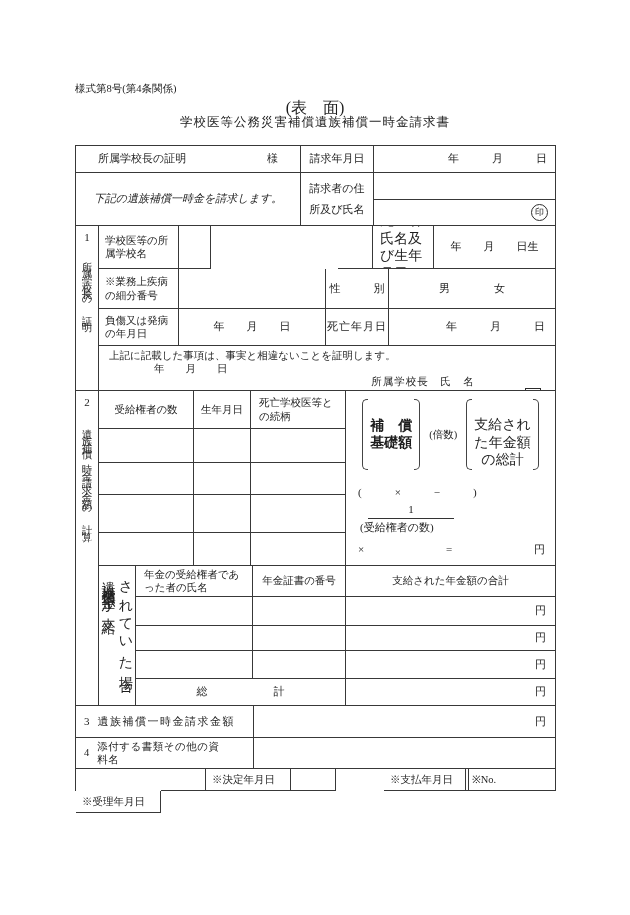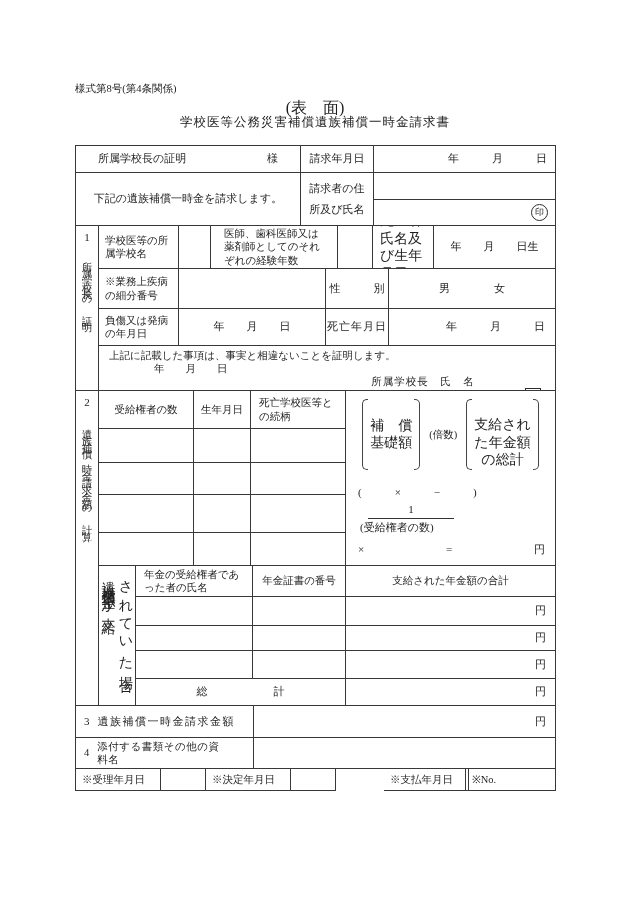--- a/index.html
+++ b/index.html
@@ -54,35 +54,34 @@
 
 <div class="tbl">
 
   <div class="cell sb" style="left:0; top:0; width:225px; height:27px; padding:0 22px;">
     <span>所属学校長の証明</span>
     <span>様</span>
   </div>
   <div class="cell c" style="left:225px; top:0; width:73px; height:27px;">請求年月日</div>
   <div class="cell r" style="left:298px; top:0; width:182px; height:27px; padding-right:8px;">年　　　月　　　日</div>
 
-  <div class="cell c" style="left:0; top:27px; width:225px; height:53px;">下記の遺族補償一時金を請求します。</div>
+  <div class="cell c" style="left:0; top:27px; width:225px; height:53px;font-style:italic;">下記の遺族補償一時金を請求します。</div>
   <div class="cell c" style="left:225px; top:27px; width:73px; height:53px; padding:0 8px; line-height:1.9;">請求者の住所及び氏名</div>
   <div class="cell" style="left:298px; top:27px; width:182px; height:27px;"></div>
   <div class="cell r" style="left:298px; top:54px; width:182px; height:26px; padding-right:7px;">
     <span class="seal-circle">印</span>
   </div>
 
   <div class="cell numcol" style="left:0; top:80px; width:23px; height:165px;">
     <span>1</span>
     <span class="vtext small" style="margin-top:8px; letter-spacing:7px;">所属学校長の証明</span>
   </div>
 
   <div class="cell l small" style="left:23px; top:80px; width:80px; height:43px; padding:0 6px;">学校医等の所属学校名</div>
   <div class="cell" style="left:103px; top:80px; width:32px; height:43px;"></div>
-  <div class="cell l small" style="left:135px; top:80px; width:127px; height:43px; padding:0 13px;">医師、歯科医師又は薬剤師としてのそれぞれの経験年数</div>
   <div class="cell" style="left:262px; top:80px; width:35px; height:43px;"></div>
   <div class="cell l tiny" style="left:297px; top:80px; width:61px; height:43px; padding:0 7px;">死亡者氏名及び生年月日</div>
   <div class="cell c" style="left:358px; top:80px; width:122px; height:43px;">年　　月　　日生</div>
 
   <div class="cell l small" style="left:23px; top:123px; width:80px; height:40px; padding:0 6px;">※業務上疾病の細分番号</div>
   <div class="cell" style="left:103px; top:123px; width:147px; height:40px;"></div>
   <div class="cell c" style="left:250px; top:123px; width:63px; height:40px;">性　　　別</div>
   <div class="cell c" style="left:313px; top:123px; width:167px; height:40px;">男　　　　女</div>
 
   <div class="cell l small" style="left:23px; top:163px; width:80px; height:37px; padding:0 6px;">負傷又は発病の年月日</div>
@@ -116,21 +115,21 @@
   <div class="cell" style="left:175px; top:317px; width:95px; height:32px;"></div>
   <div class="cell" style="left:23px;  top:349px; width:95px; height:38px;"></div>
   <div class="cell" style="left:118px; top:349px; width:57px; height:38px;"></div>
   <div class="cell" style="left:175px; top:349px; width:95px; height:38px;"></div>
   <div class="cell" style="left:23px;  top:387px; width:95px; height:33px;"></div>
   <div class="cell" style="left:118px; top:387px; width:57px; height:33px;"></div>
   <div class="cell" style="left:175px; top:387px; width:95px; height:33px;"></div>
 
   <div class="cell" style="left:270px; top:245px; width:210px; height:175px; padding:8px 8px 0 8px;">
     <div style="display:flex; align-items:stretch; justify-content:center; gap:9px;">
-      <div style="display:flex; align-items:stretch;">
+      <div style="display:flex; align-items:stretch;font-weight:bold;">
         <span class="brk brk-l"></span>
         <span class="pre tiny c" style="padding:1px 2px;">補　償
 基礎額</span>
         <span class="brk brk-r"></span>
       </div>
       <span class="small" style="align-self:center;">(倍数)</span>
       <div style="display:flex; align-items:stretch;">
         <span class="brk brk-l"></span>
         <span class="pre tiny c" style="padding:1px 2px;margin-top:16px;">支給され
 た年金額
@@ -176,21 +175,21 @@
     <span style="letter-spacing:1.5px;">遺族補償一時金請求金額</span>
   </div>
   <div class="cell r" style="left:178px; top:560px; width:302px; height:32px; padding-right:9px;">円</div>
 
   <div class="cell l small" style="left:0; top:592px; width:178px; height:31px; padding:0 0 0 8px; gap:8px;">
     <span>4</span>
     <span style="width:132px; letter-spacing:0.5px;">添付する書類その他の資料名</span>
   </div>
   <div class="cell" style="left:178px; top:592px; width:302px; height:31px;"></div>
 
-  <div class="cell l small" style="left:0; top:623px; width:85px; height:22px; padding-left:6px;">※受理年月日</div>
+  <div class="cell l small" style="left:0; top:645px; width:85px; height:22px; padding-left:6px;">※受理年月日</div>
   <div class="cell" style="left:85px; top:623px; width:45px; height:22px;"></div>
   <div class="cell l small" style="left:130px; top:623px; width:85px; height:22px; padding-left:6px;">※決定年月日</div>
   <div class="cell" style="left:215px; top:623px; width:45px; height:22px;"></div>
   <div class="cell l small" style="left:260px; top:623px; width:85px; height:22px; padding-left:6px;margin-left:48px;">※支払年月日</div>
   <div class="cell" style="left:345px; top:623px; width:45px; height:22px;"></div>
   <div class="cell l small" style="left:390px; top:623px; width:90px; height:22px; padding-left:6px;">※No.</div>
 
 </div>
 
 </body></html>

